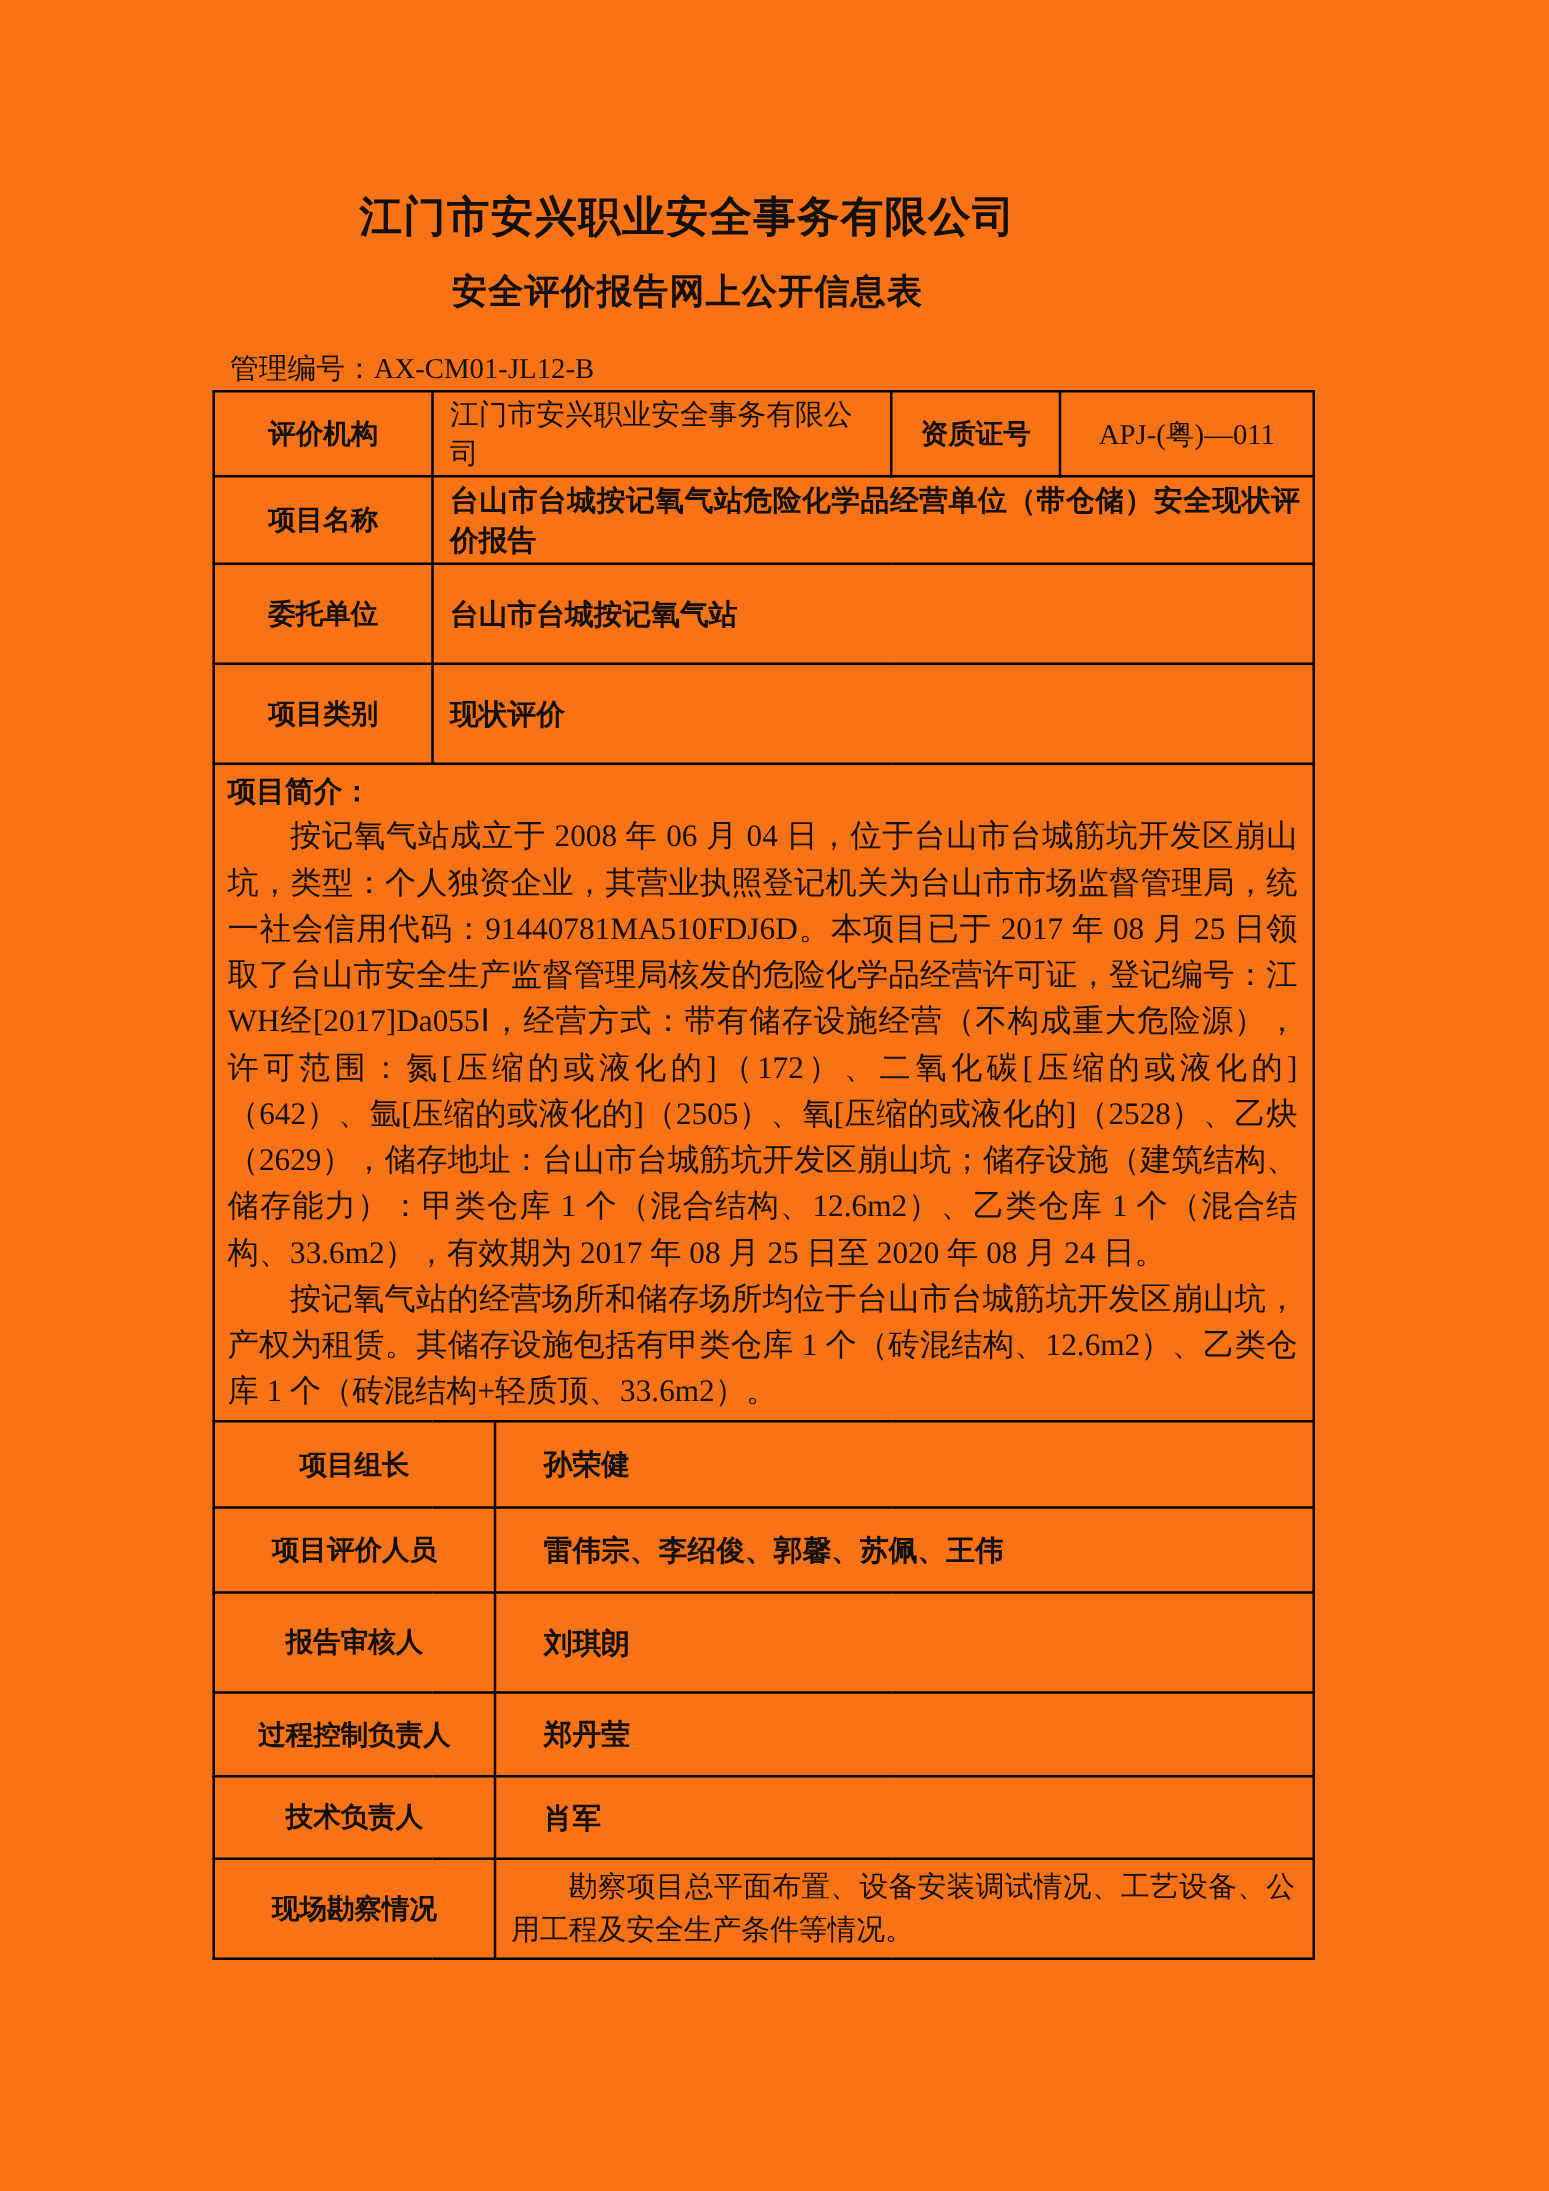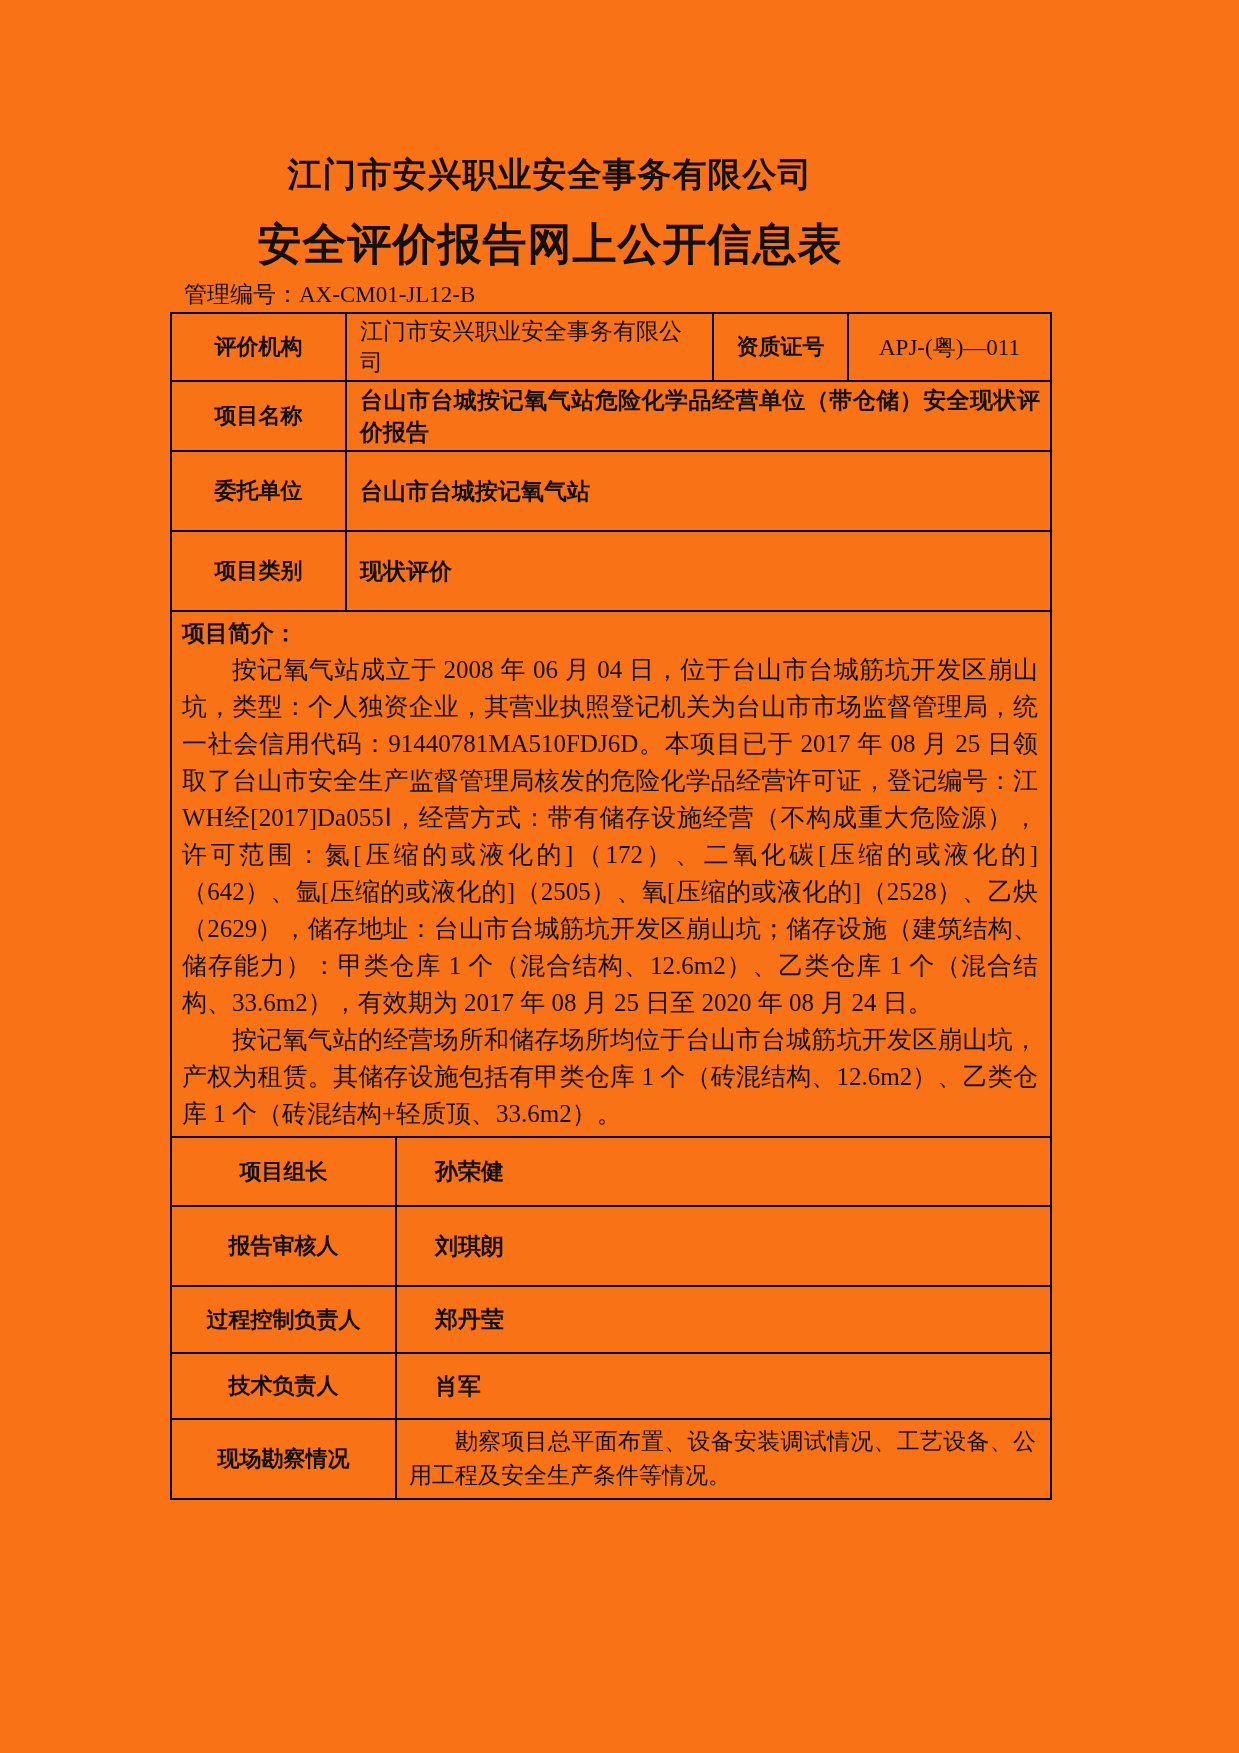--- a/index.html
+++ b/index.html
@@ -15,21 +15,21 @@
   .title{
     position:absolute;left:170px;width:880px;
     padding-right:120px;box-sizing:border-box;
     text-align:center;
     font-family:"Liberation Sans", sans-serif;
     font-weight:bold;
     letter-spacing:1px;
     white-space:nowrap;
   }
   .title1{top:152px;font-size:34px;line-height:44px;}
-  .title2{top:212px;font-size:44px;line-height:42px;margin-top:11px;}
+  .title2{top:212px;font-size:28px;line-height:42px;}
   .doc-line{
     position:absolute;left:184px;top:281px;
     font-size:23px;line-height:28px;
     font-family:"Liberation Serif", serif;
   }
   table.info{
     position:absolute;left:170px;top:312px;
     border-collapse:collapse;table-layout:fixed;
     width:882px;
   }
@@ -128,20 +128,24 @@
         <p>按记氧气站成立于 2008 年 06 月 04 日，位于台山市台城筋坑开发区崩山坑，类型：个人独资企业，其营业执照登记机关为台山市市场监督管理局，统一社会信用代码：91440781MA510FDJ6D。本项目已于 2017 年 08 月 25 日领取了台山市安全生产监督管理局核发的危险化学品经营许可证，登记编号：江WH经[2017]Da055Ⅰ，经营方式：带有储存设施经营（不构成重大危险源），许可范围：氮[压缩的或液化的]（172）、二氧化碳[压缩的或液化的]（642）、氩[压缩的或液化的]（2505）、氧[压缩的或液化的]（2528）、乙炔（2629），储存地址：台山市台城筋坑开发区崩山坑；储存设施（建筑结构、储存能力）：甲类仓库 1 个（混合结构、12.6m2）、乙类仓库 1 个（混合结构、33.6m2），有效期为 2017 年 08 月 25 日至 2020 年 08 月 24 日。</p>
         <p>按记氧气站的经营场所和储存场所均位于台山市台城筋坑开发区崩山坑，产权为租赁。其储存设施包括有甲类仓库 1 个（砖混结构、12.6m2）、乙类仓库 1 个（砖混结构+轻质顶、33.6m2）。</p>
       </td>
     </tr>
 
     <tr class="h69">
       <td class="lbl" colspan="2">项目组长</td>
       <td class="person-val" colspan="3">孙荣健</td>
     </tr>
 
+    <tr class="h68">
+      <td class="lbl" colspan="2">项目评价人员</td>
+      <td class="person-val" colspan="3">雷伟宗、李绍俊、郭馨、苏佩、王伟</td>
+    </tr>
 
     <tr class="h65">
       <td class="lbl" colspan="2">报告审核人</td>
       <td class="person-val" colspan="3">刘琪朗</td>
     </tr>
 
     <tr class="h67">
       <td class="lbl" colspan="2">过程控制负责人</td>
       <td class="person-val" colspan="3">郑丹莹</td>
     </tr>

